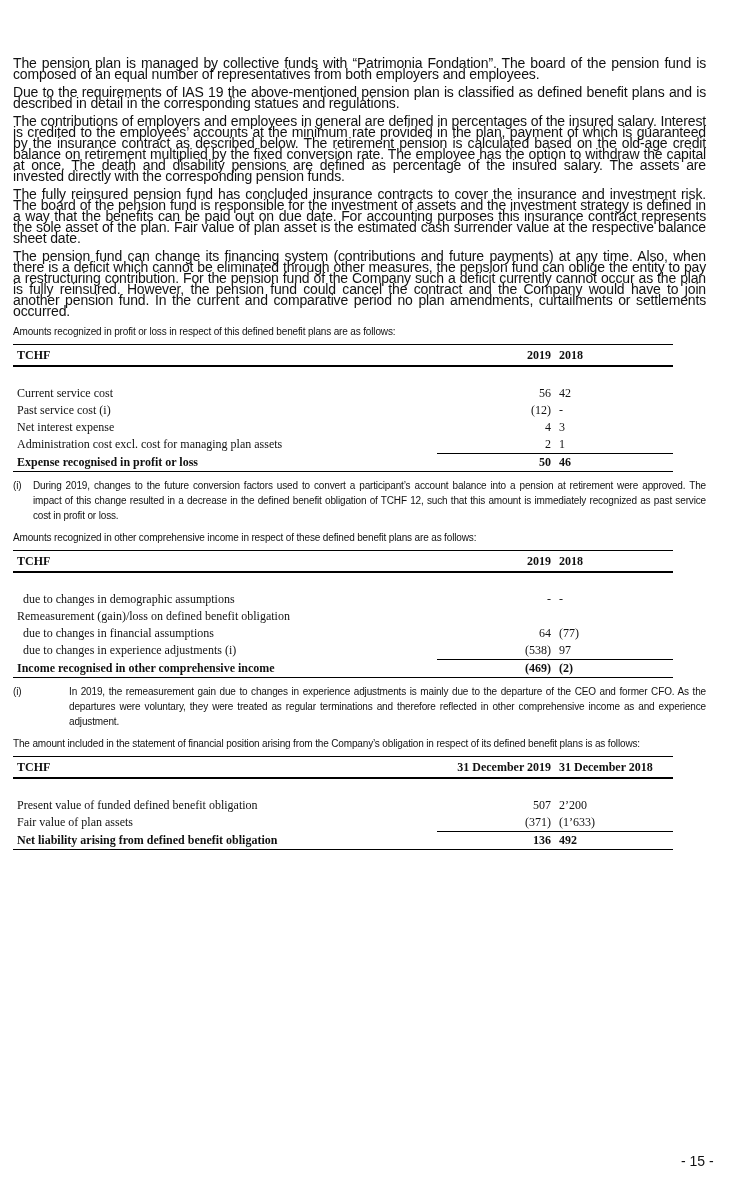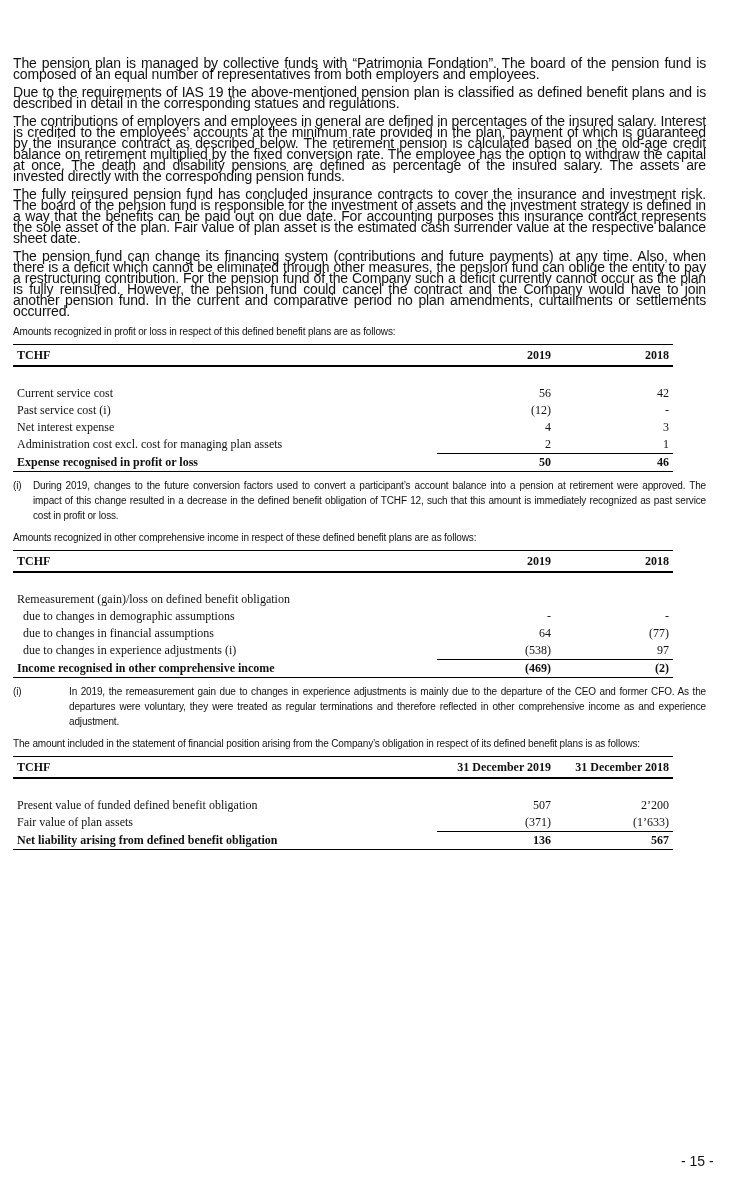--- a/index.html
+++ b/index.html
@@ -7,21 +7,21 @@
          font-family: "Liberation Sans", sans-serif; color: #111; }
   .page { position: absolute; left: 13px; top: 58px; width: 693px; }
   p.para { margin: 0 0 7px 0; font-size: 14px; line-height: 11px; text-align: justify;
            font-family: Liberation Sans, sans-serif; letter-spacing: -0.15px; }
   .intro { margin: 0 0 5px 0; font-size: 10px; line-height: 15px; letter-spacing: -0.15px; }
   table.fin { border-collapse: collapse; width: 660px; font-size: 12px; margin-bottom: 6px; font-family: Liberation Serif, serif; }
   table.fin td { padding: 0 4px; height: 17px; line-height: 17px; white-space: nowrap; }
   table.fin tr.head td { font-weight: bold; height: 20px; border-top: 1.5px solid #000; border-bottom: 2px solid #000; }
   table.fin tr.spacer td { height: 18px; }
   table.fin td.num { text-align: right; width: 110px; }
-  table.fin td.num2 { text-align: right; width: 110px; }
+  table.fin td.num2 { text-align: left; width: 110px; }
   table.fin tr.total td { font-weight: bold; border-bottom: 1.5px solid #000; }
   table.fin tr.total td.num, table.fin tr.total td.num2 { border-top: 1px solid #000; margin-top: 8px; }
   table.fin td.indent { padding-left: 10px; }
   .note { display: flex; font-size: 10px; line-height: 15px; text-align: justify; margin: 0 0 7px 0; letter-spacing: -0.15px; }
   .note .mark { flex: 0 0 auto; }
   .note .txt { flex: 1 1 auto; }
   .pagenum { position: absolute; left: 681px; top: 1153px; font-size: 14px; }
 </style>
 </head>
 <body>
@@ -86,28 +86,28 @@
       <td>TCHF</td>
       <td class="num">2019</td>
       <td class="num2">2018</td>
     </tr>
     <tr class="spacer">
           <td></td>
           <td></td>
           <td></td>
         </tr>
     <tr>
+      <td class="indent">due to changes in demographic assumptions</td>
+      <td class="num">-</td>
+      <td class="num2">-</td>
+    </tr>
+    <tr>
       <td>Remeasurement (gain)/loss on defined benefit obligation</td>
       <td class="num"></td>
       <td class="num2"></td>
-    </tr>
-    <tr>
-      <td class="indent">due to changes in demographic assumptions</td>
-      <td class="num">-</td>
-      <td class="num2">-</td>
     </tr>
     <tr>
       <td class="indent">due to changes in financial assumptions</td>
       <td class="num">64</td>
       <td class="num2">(77)</td>
     </tr>
     <tr>
       <td class="indent">due to changes in experience adjustments (i)</td>
       <td class="num">(538)</td>
       <td class="num2">97</td>
@@ -143,19 +143,19 @@
       <td class="num2">2’200</td>
     </tr>
     <tr>
       <td>Fair value of plan assets</td>
       <td class="num">(371)</td>
       <td class="num2">(1’633)</td>
     </tr>
     <tr class="total">
       <td>Net liability arising from defined benefit obligation</td>
       <td class="num">136</td>
-      <td class="num2">567</td>
+      <td class="num2">492</td>
     </tr>
   </tbody>
     </table>
 </div>
 
 <div class="pagenum">- 15 -</div>
 
 </body></html>

